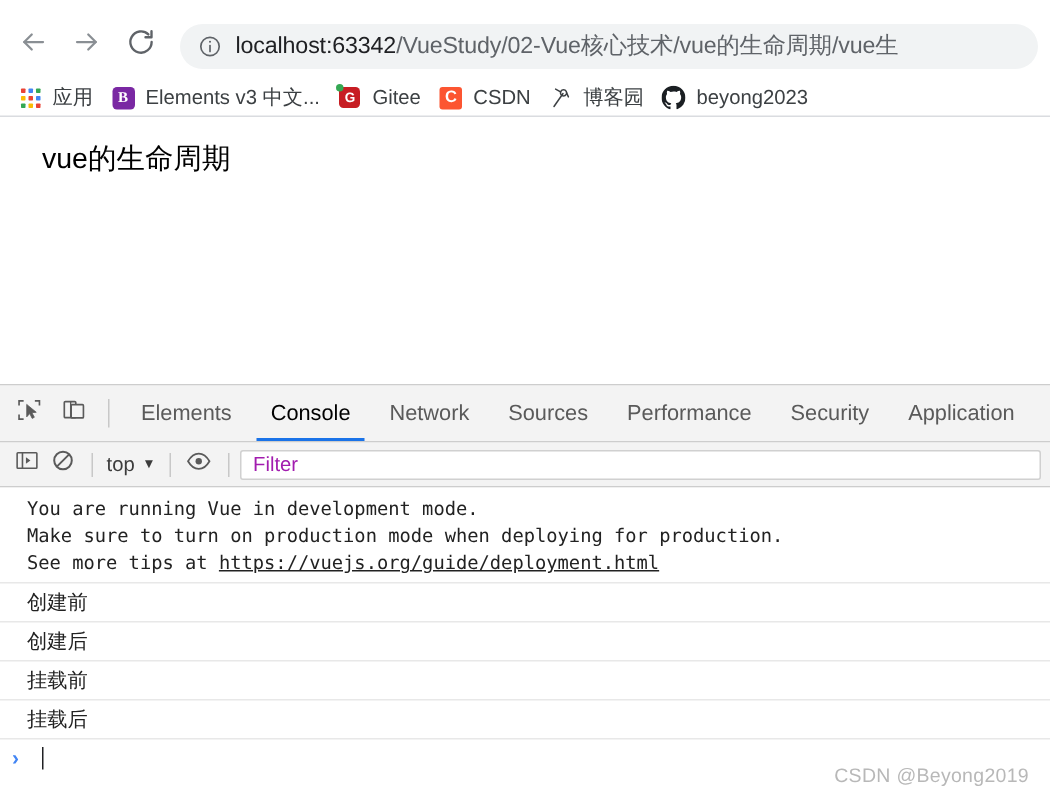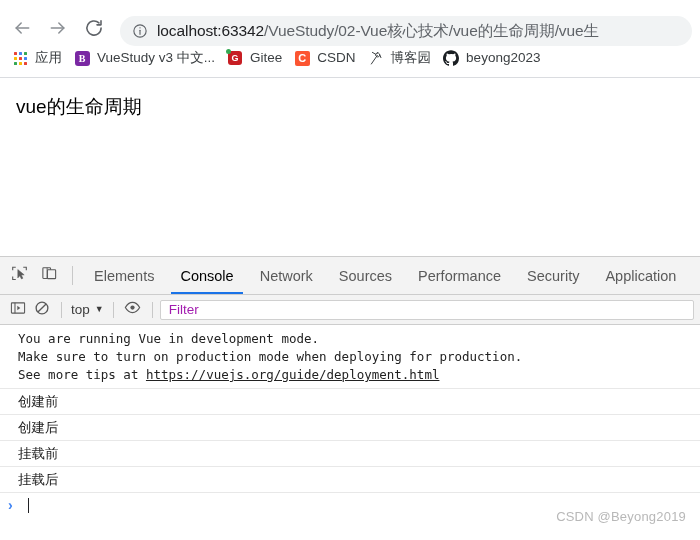--- a/index.html
+++ b/index.html
@@ -66,21 +66,21 @@
     line-height: 20px;
   }
   .url-text .host {
     color: #202124;
   }
 
   
   .bookmarks-bar {
     height: 32px;
     display: flex;
-    align-items: flex-start;
+    align-items: flex-end;
     background: #ffffff;
     padding: 0 6px;
     box-sizing: border-box;
     border-bottom: 1px solid #dadce0;
     overflow: hidden;
   }
   .bookmark {
     display: flex;
     align-items: center;
     height: 24px;
@@ -155,20 +155,21 @@
     display: flex; align-items: center; justify-content: center;
   }
 
   
   .page-viewport {
     height: 178px;
     background: #ffffff;
     padding: 8px 8px 0 8px;
     box-sizing: border-box;
     overflow: hidden;
+    margin-left: 12px;
   }
   .page-heading {
     font-size: 19px;
     color: #000000;
     margin: 10px 0 0 8px;
     font-weight: normal;
     line-height: 1.2;
   }
 
   
@@ -397,21 +398,21 @@
           <i style="background:#ea4335"></i>
       </span>
     </span>
     <span class="bm-label">应用</span>
   </div>
 
   <div class="bookmark">
     <span class="bm-ico">
       <span class="ico-bootstrap">B</span>
     </span>
-    <span class="bm-label">VueStudy v3 中文...</span>
+    <span class="bm-label">Elements v3 中文...</span>
   </div>
 
   <div class="bookmark">
     <span class="bm-ico">
       <span class="ico-gitee">G</span>
     </span>
     <span class="bm-label">Gitee</span>
   </div>
 
   <div class="bookmark">

